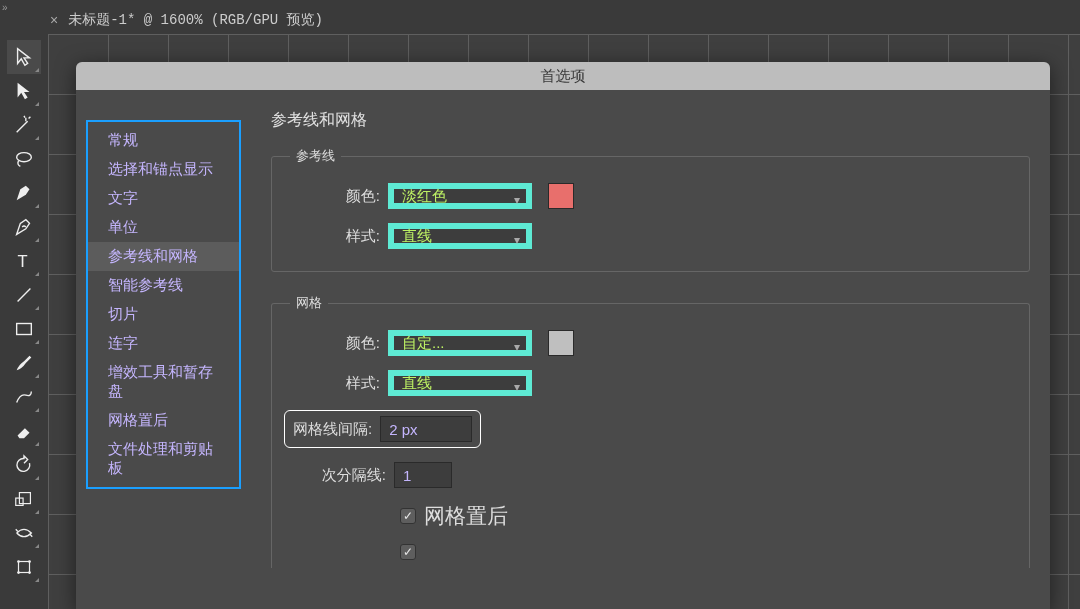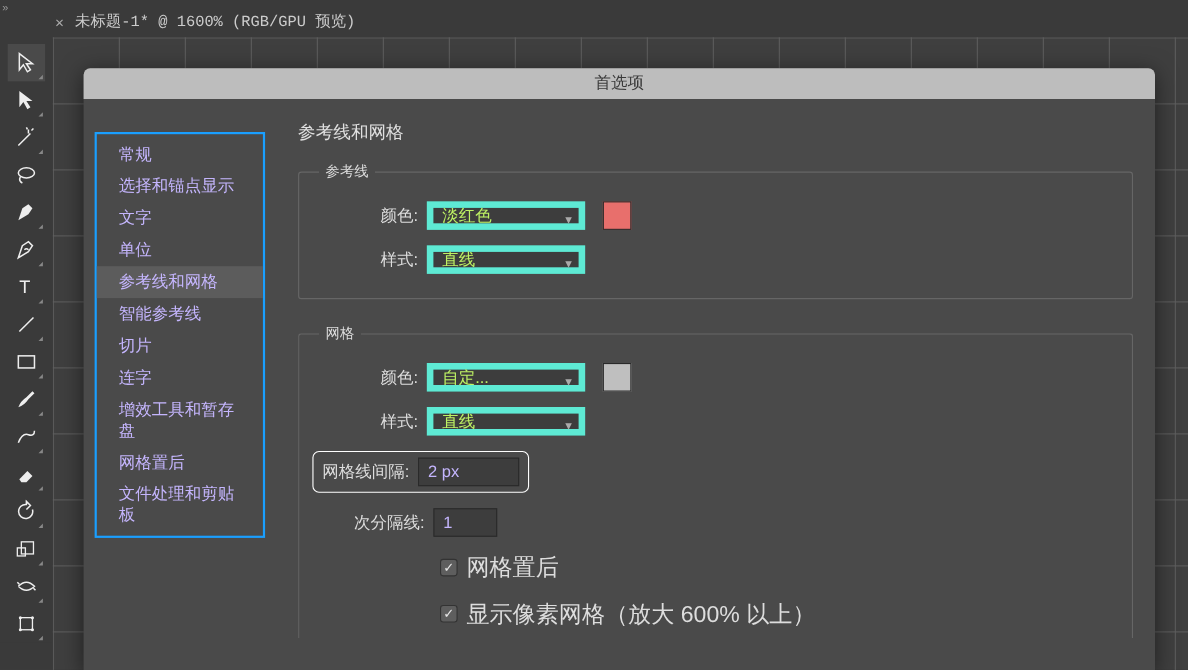--- a/index.html
+++ b/index.html
@@ -404,18 +404,17 @@
         <div class="row">
           <span class="row-label" style="width:96px">次分隔线:</span>
           <input class="text-input small" value="1" style="">
         </div>
         <div class="row">
           <span class="checkbox checked"></span>
           <span class="cb-label">网格置后</span>
         </div>
         <div class="row">
           <span class="checkbox checked"></span>
-          <span class="cb-label">显示像素网格（放大 600% 以上）</span>
         </div>
       </fieldset>
     </div>
   </div>
 </div>
 
 </body></html>

